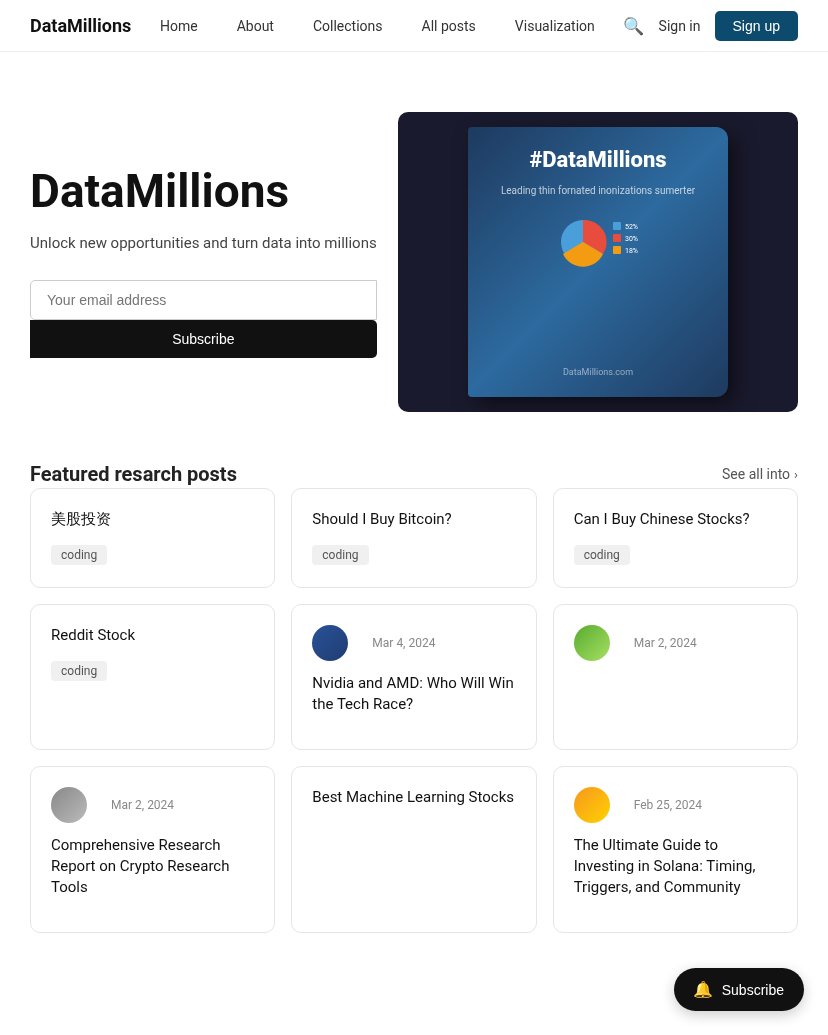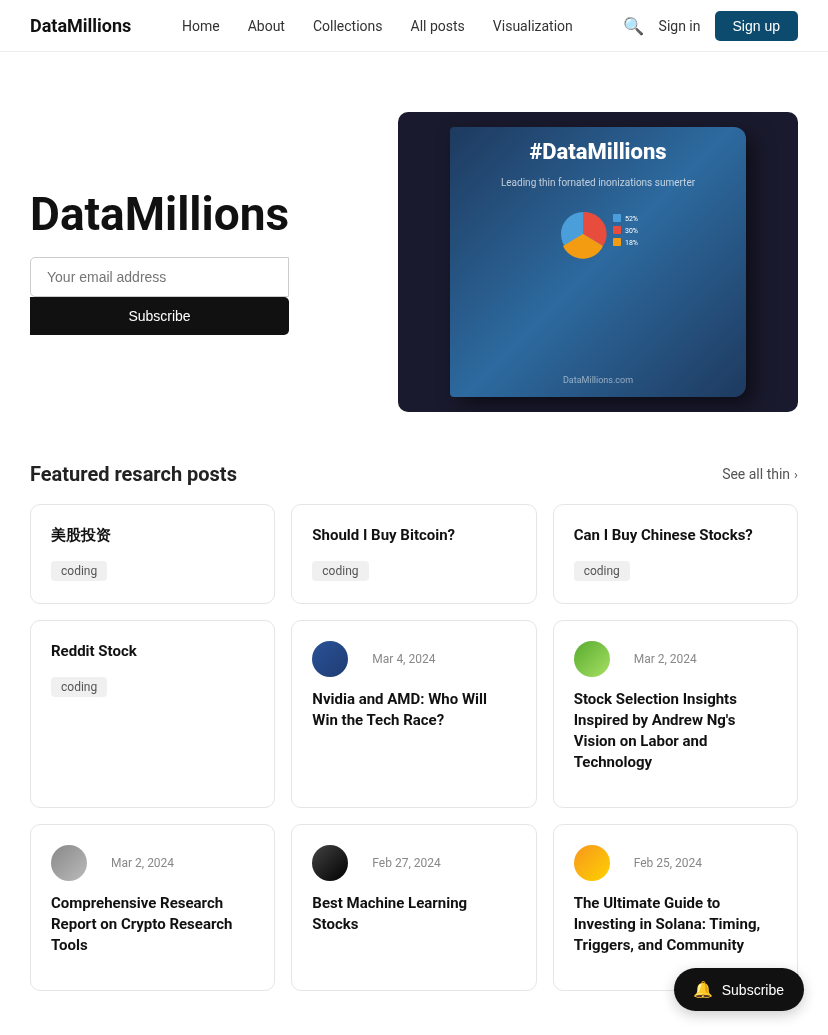--- a/index.html
+++ b/index.html
@@ -4,21 +4,21 @@
   <style>
     * { box-sizing: border-box; margin: 0; padding: 0; }
     body { font-family: -apple-system, BlinkMacSystemFont, 'Segoe UI', Roboto, sans-serif; background: #fff; color: #222; }
 
     
     nav {
       display: flex; align-items: center; justify-content: space-between;
       padding: 0 30px; height: 52px; border-bottom: 1px solid #eee;
     }
     .nav-logo { font-weight: 700; font-size: 18px; color: #111; text-decoration: none; }
-    .nav-links { display: flex; gap: 28px; align-items: center; }
+    .nav-links { display: flex; gap: 39px; align-items: center; }
     .nav-link { font-size: 14px; color: #333; text-decoration: none; cursor: pointer; }
     .nav-actions { display: flex; align-items: center; gap: 14px; }
     .btn-signin { font-size: 14px; color: #333; cursor: pointer; text-decoration: none; text-align: right; }
     .btn-signup {
       background: #0c4a6e; color: #fff; border: none; padding: 7px 18px;
       border-radius: 5px; font-size: 14px; cursor: pointer;
     }
     .search-icon-nav { cursor: pointer; color: #555; font-size: 17px; }
 
     
@@ -33,45 +33,45 @@
     .hero-email {
       flex: 1; padding: 11px 16px; border: 1px solid #ccc; border-radius: 5px 0 0 5px;
       font-size: 14px; outline: none; color: #555;
     }
     .hero-subscribe {
       background: #111; color: #fff; border: none; padding: 11px 22px;
       border-radius: 0 5px 5px 0; font-size: 14px; cursor: pointer; font-weight: 500;
     }
     .hero-right { width: 400px; height: 300px; background: #1a1a2e; border-radius: 10px; overflow: hidden; position: relative; display: flex; align-items: center; justify-content: center; }
     .hero-book {
-      width: 296px; height: 270px; background: linear-gradient(135deg, #1e3a5f 0%, #2d6a9f 50%, #1e3a5f 100%);
+      width: 260px; height: 270px; background: linear-gradient(135deg, #1e3a5f 0%, #2d6a9f 50%, #1e3a5f 100%);
       border-radius: 4px 12px 12px 4px; position: relative; box-shadow: 8px 8px 20px rgba(0,0,0,0.5);
-      display: flex; flex-direction: column; align-items: center; padding: 12px 16px;
+      display: flex; flex-direction: column; align-items: center; padding: 20px 16px;
     }
     .book-hashtag { color: #fff; font-size: 22px; font-weight: 800; margin-bottom: 4px; }
     .book-subtitle-text { color: rgba(255,255,255,0.7); font-size: 10px; text-align: center; margin-top: 8px; line-height: 1.4; }
     .book-chart {
       width: 90px; height: 60px; margin-top: 14px; position: relative;
     }
     .book-footer { color: rgba(255,255,255,0.5); font-size: 9px; margin-top: auto; }
 
     
     .featured-section { padding: 0 30px 40px 30px; }
-    .featured-header { display: flex; align-items: center; justify-content: space-between; margin-bottom: 18px; }
+    .featured-header { display: flex; align-items: center; justify-content: space-between; margin-bottom: 2px; }
     .featured-title { font-size: 20px; font-weight: 700; }
     .see-all { font-size: 14px; color: #555; cursor: pointer; display: flex; align-items: center; gap: 4px; }
     .see-all-arrow { font-size: 13px; }
 
     .cards-grid { display: grid; grid-template-columns: 1fr 1fr 1fr; gap: 16px; }
 
     .card {
       border: 1px solid #e5e5e5; border-radius: 10px; padding: 20px;
       background: #fff; cursor: pointer; min-height: 100px;
     }
-    .card-title { font-size: 15px; font-weight: 700; color: #111; margin-bottom: 14px; line-height: 1.4; }
+    .card-title { font-size: 15px; font-weight: 400; color: #111; margin-bottom: 14px; line-height: 1.4; }
     .card-tag {
       display: inline-block; background: #f0f0f0; color: #555;
       font-size: 12px; padding: 3px 10px; border-radius: 4px;
     }
     .card-meta { display: flex; align-items: center; gap: 24px; margin-bottom: 12px; }
     .avatar {
       width: 36px; height: 36px; border-radius: 50%; background: #555;
       display: flex; align-items: center; justify-content: center; overflow: hidden; flex-shrink: 0;
     }
     .card-date { font-size: 12px; color: #888; }
@@ -108,20 +108,21 @@
   <div class="nav-actions">
     <span class="search-icon-nav">🔍</span>
     <a class="btn-signin">Sign in</a>
     <button class="btn-signup">Sign up</button>
   </div>
 </nav>
 
 <section class="hero">
   <div class="hero-left">
     <h1 class="hero-title">DataMillions</h1>
+    <p class="hero-subtitle">Unlock new opportunities and turn data into millions</p>
     <div class="hero-form">
       <input class="hero-email" type="email" placeholder="Your email address" style="">
       <button class="hero-subscribe">Subscribe</button>
     </div>
   </div>
   <div class="hero-right">
     <div class="hero-book">
       <div class="book-hashtag">#DataMillions</div>
       <div class="book-subtitle-text">Leading thin fornated inonizations sumerter</div>
 
@@ -140,55 +141,50 @@
       </div>
       <div class="book-footer">DataMillions.com</div>
     </div>
   </div>
 </section>
 
 <section class="featured-section">
   <div class="featured-header">
     <h2 class="featured-title">Featured resarch posts</h2>
     <div class="see-all">
-      <span>See all thin</span>
+      <span>See all into</span>
       <span class="see-all-arrow">›</span>
     </div>
   </div>
   <div class="cards-grid" id="cards-container">
   <div class="card"><div class="card-title">美股投资</div><span class="card-tag">coding</span></div>
       <div class="card"><div class="card-title">Should I Buy Bitcoin?</div><span class="card-tag">coding</span></div>
       <div class="card"><div class="card-title">Can I Buy Chinese Stocks?</div><span class="card-tag">coding</span></div>
       <div class="card"><div class="card-title">Reddit Stock</div><span class="card-tag">coding</span></div>
       <div class="card">
         <div class="card-meta">
       <div class="avatar av-blue"></div>
       <span class="card-date">Mar 4, 2024</span>
     </div>
         <div class="card-title">Nvidia and AMD: Who Will Win the Tech Race?</div>
       </div>
       <div class="card">
         <div class="card-meta">
       <div class="avatar av-green"></div>
       <span class="card-date">Mar 2, 2024</span>
     </div>
-        <div class="card-title">Stock Selection Insights Inspired by Andrew Ng's Vision on Labor and Technology</div>
       </div>
       <div class="card">
         <div class="card-meta">
       <div class="avatar av-gray"></div>
       <span class="card-date">Mar 2, 2024</span>
     </div>
         <div class="card-title">Comprehensive Research Report on Crypto Research Tools</div>
       </div>
       <div class="card">
-        <div class="card-meta">
-      <div class="avatar av-dark"></div>
-      <span class="card-date">Feb 27, 2024</span>
-    </div>
         <div class="card-title">Best Machine Learning Stocks</div>
       </div>
       <div class="card">
         <div class="card-meta">
       <div class="avatar av-orange"></div>
       <span class="card-date">Feb 25, 2024</span>
     </div>
         <div class="card-title">The Ultimate Guide to Investing in Solana: Timing, Triggers, and Community</div>
       </div>
     </div>

